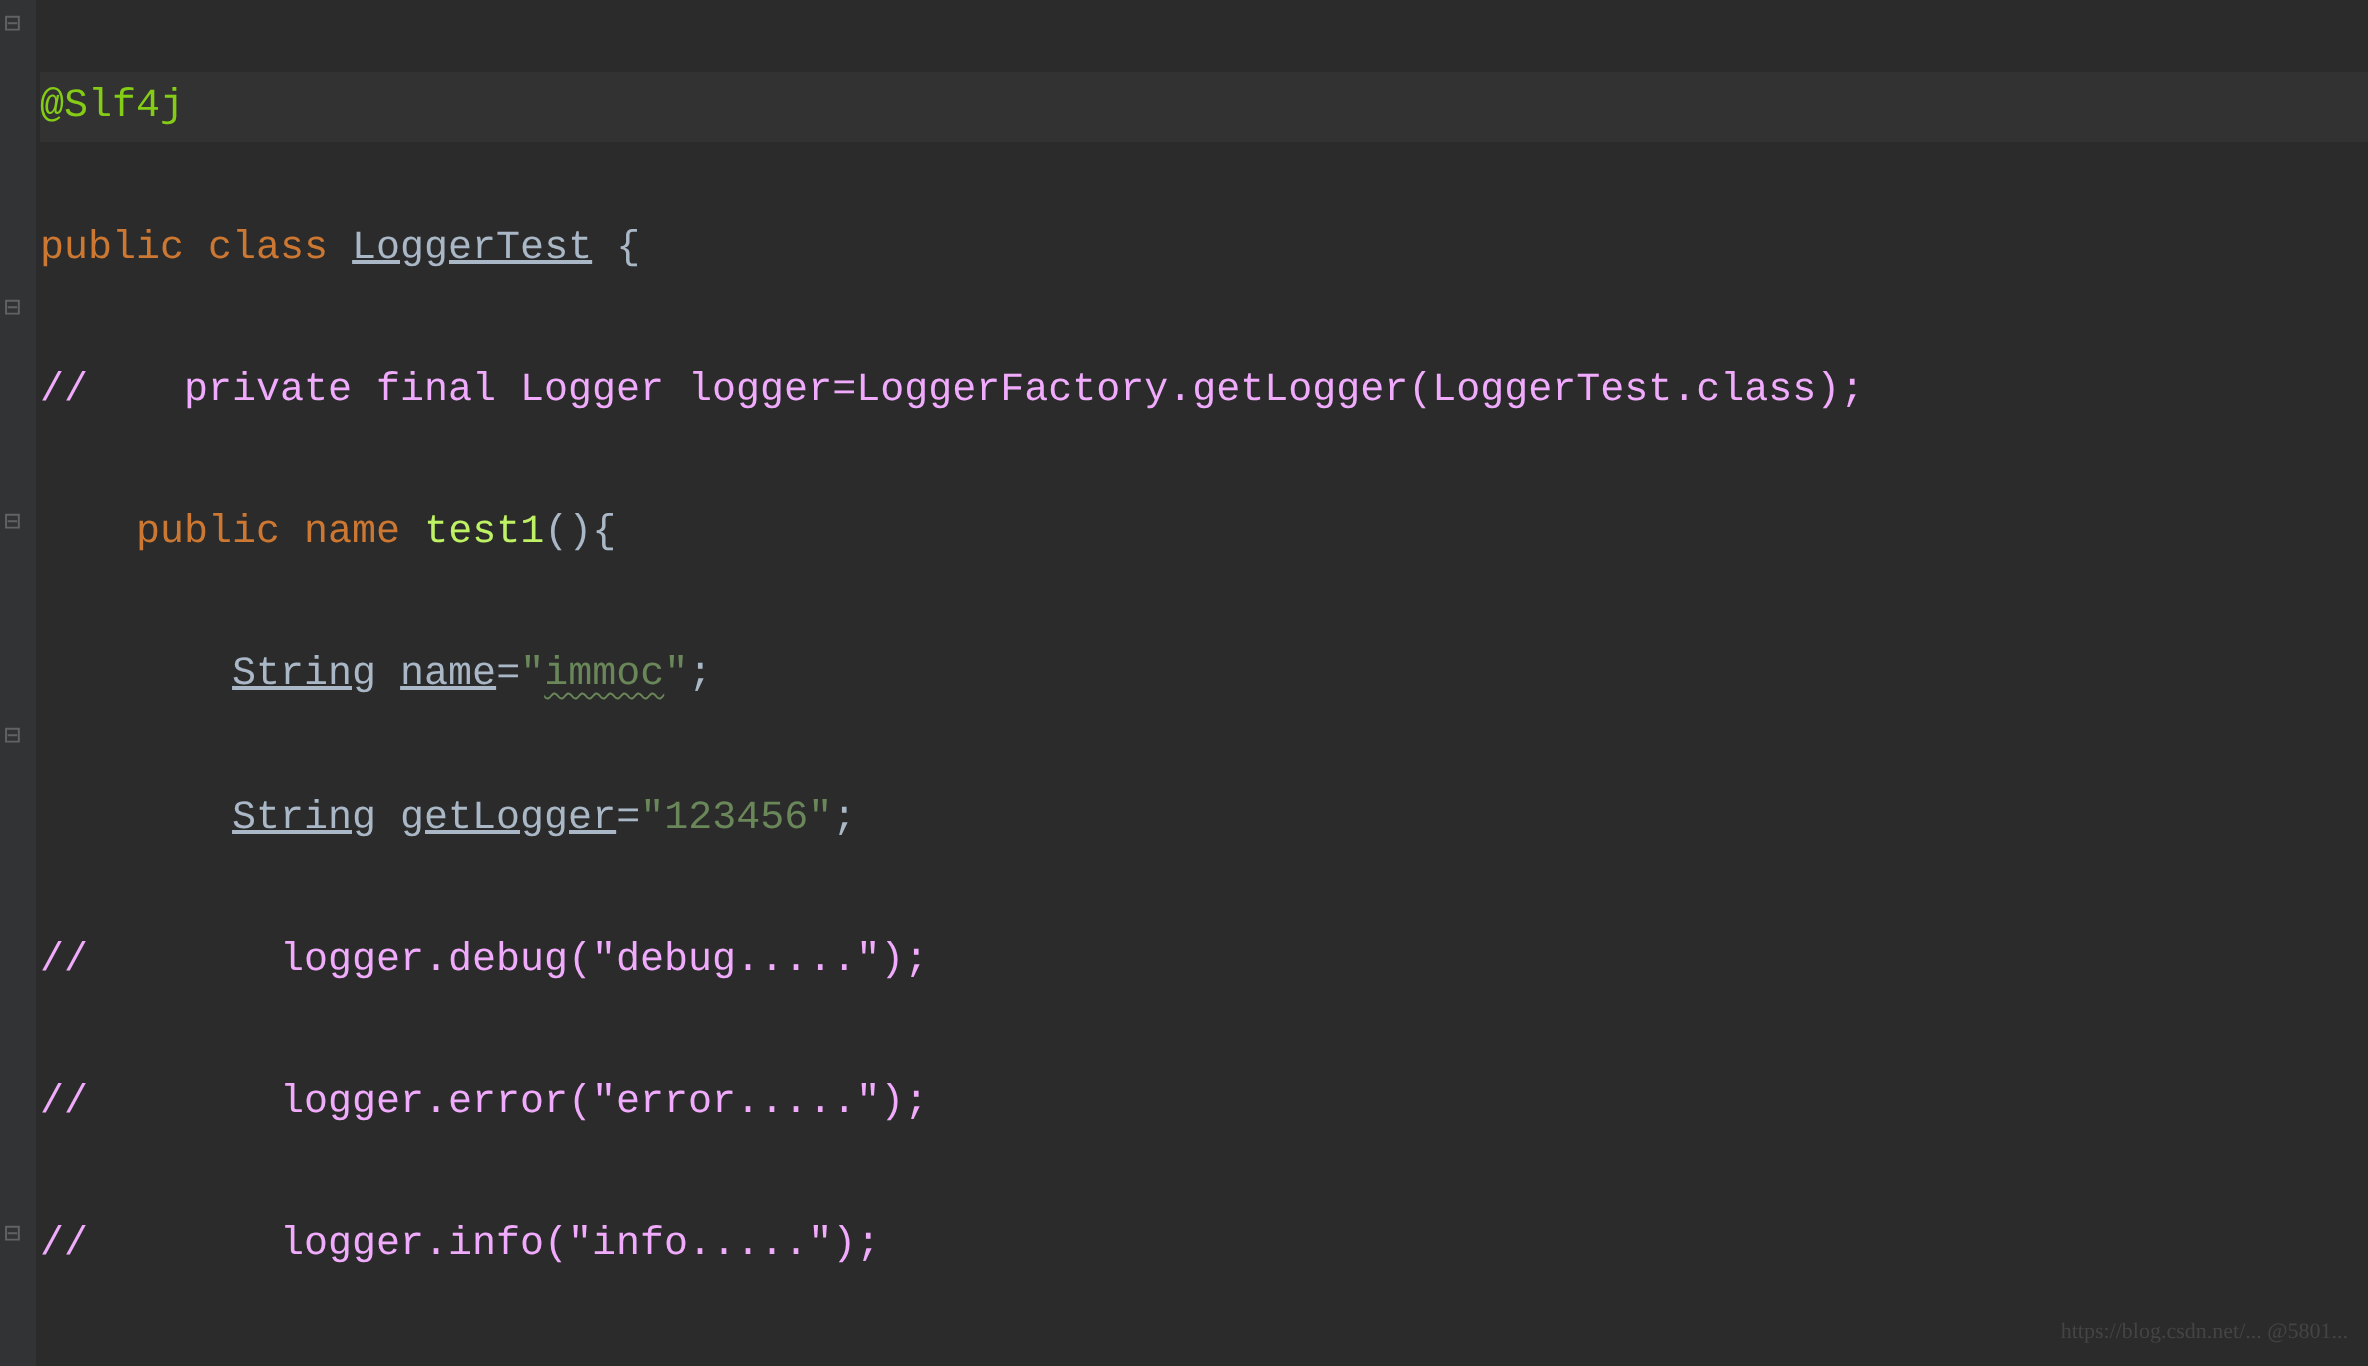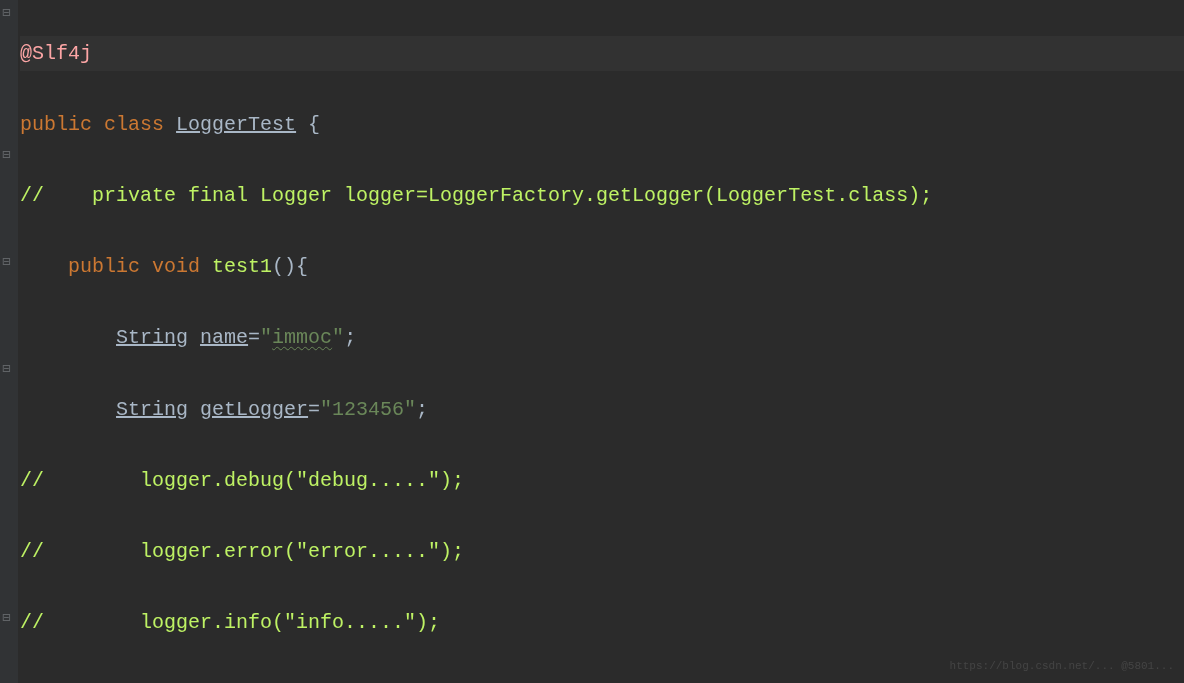--- a/index.html
+++ b/index.html
@@ -35,57 +35,57 @@
       flex: 1;
       padding-left: 2px;
       white-space: pre;
       position: relative;
     }
     .line { display: block; min-height: 35.6px; }
     .line.highlight { background: #323232; }
     
     .kw { color: #cc7832; text-align: center; }
     .cls { color: #a9b7c6; text-decoration: underline; }
-    .annot { color: #fca5a5; margin-top: 12px; }
+    .annot { color: #84cc16; margin-top: 12px; }
     .str { color: #6a8759; }
-    .comment { color: #bef264; }
+    .comment { color: #f0abfc; }
     .method { color: #bef264; }
     .punct { color: #a9b7c6; }
     .paren { color: #a9b7c6; }
     .brace { color: #a9b7c6; }
     .underline-wave {
       text-decoration: underline wavy #6a8759 1px;
       text-underline-offset: 3px;
     }
     .watermark {
       position: absolute;
       bottom: 6px;
       right: 10px;
       color: #555;
       font-size: 11px;
-      font-family: Liberation Mono, monospace;
+      font-family: Liberation Serif, serif;
       opacity: 0.6;
     }
   </style>
 </head>
 <body>
 
 <div class="editor">
   <div class="gutter">
     <span class="gutter-mark" style="top:6px;">⊟</span>
     <span class="gutter-mark" style="top:148px;">⊟</span>
     <span class="gutter-mark" style="top:255px;">⊟</span>
     <span class="gutter-mark" style="top:362px;">⊟</span>
     <span class="gutter-mark" style="top:611px;">⊟</span>
   </div>
   <div class="code-area">
 <span class="line highlight"><span class="annot">@Slf4j</span></span>
 <span class="line"><span class="kw">public class</span> <span class="cls">LoggerTest</span><span class="brace"> {</span></span>
 <span class="line"><span class="comment">//    private final Logger logger=LoggerFactory.getLogger(LoggerTest.class);</span></span>
-<span class="line"><span>    </span><span class="kw">public void</span> <span class="method">test1</span><span class="paren">()</span><span class="brace">{</span></span>
+<span class="line"><span>    </span><span class="kw">public name</span> <span class="method">test1</span><span class="paren">()</span><span class="brace">{</span></span>
 <span class="line"><span>        </span><span class="cls">String</span> <span class="cls">name</span><span class="punct">=</span><span class="str">"</span><span class="str underline-wave">immoc</span><span class="str">"</span><span class="punct">;</span></span>
 <span class="line"><span>        </span><span class="cls">String</span> <span class="cls">getLogger</span><span class="punct">=</span><span class="str">"123456"</span><span class="punct">;</span></span>
 <span class="line"><span class="comment">//        logger.debug("debug.....");</span></span>
 <span class="line"><span class="comment">//        logger.error("error.....");</span></span>
 <span class="line"><span class="comment">//        logger.info("info.....");</span></span>
 
 
 
 
 

